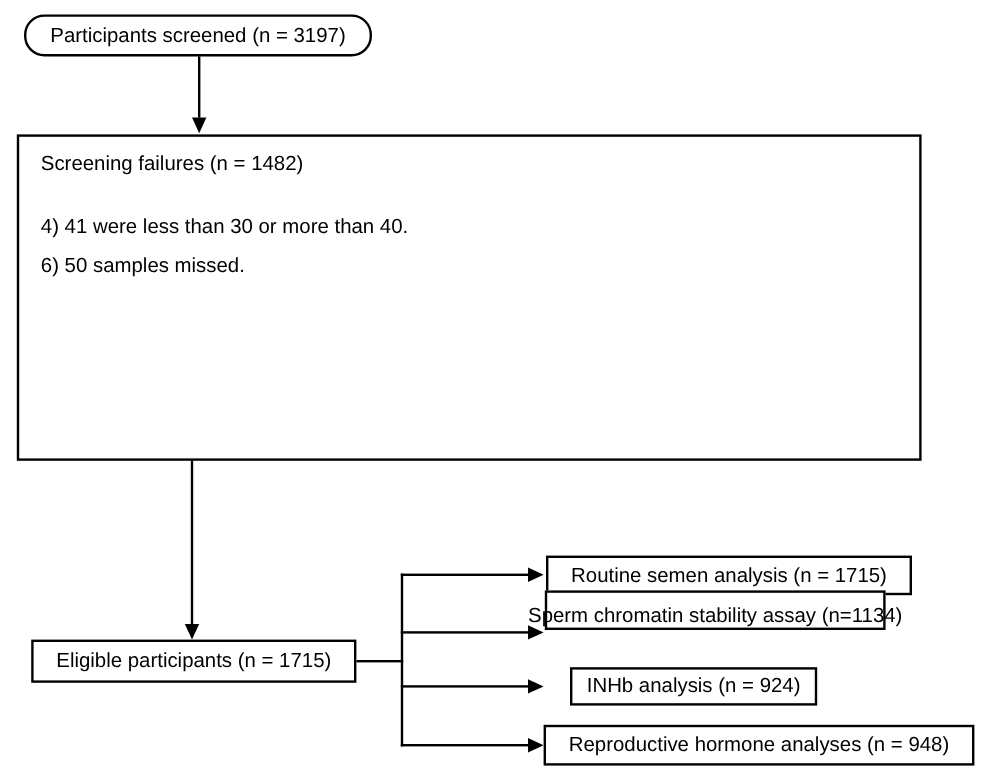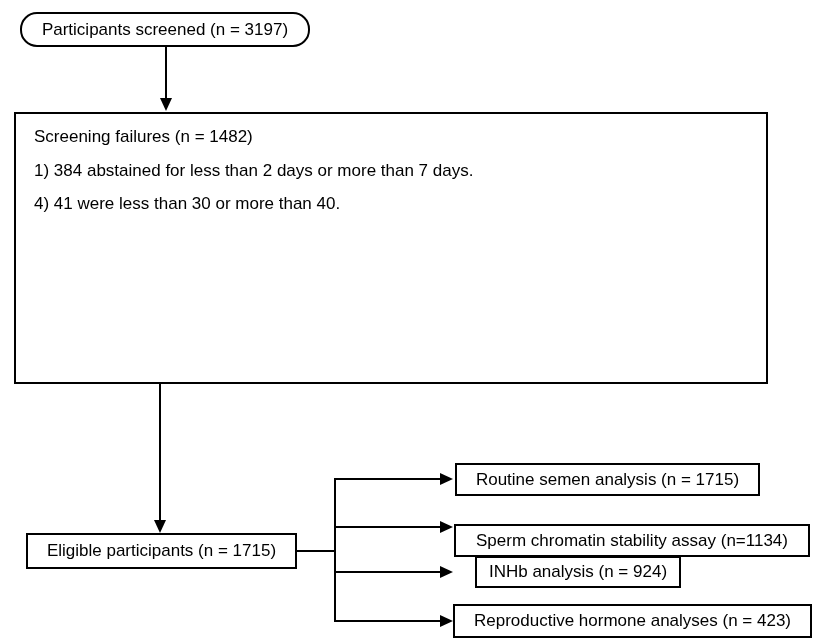--- a/index.html
+++ b/index.html
@@ -27,21 +27,21 @@
     position: absolute;
     box-sizing: border-box;
     border: 2px solid #000000;
     background: #ffffff;
     left: 14px; top: 112px;
     width: 754px; height: 272px;
     padding: 13px 18px;
     font-size: 17px;
     line-height: 20px;
   }
-  .bigbox .title { margin-bottom: 14px; }
+  .bigbox .title { margin-bottom: 32px; }
   .bigbox .item {
     margin-bottom: 13px;
     padding-left: 21px;
     text-indent: -21px;
     white-space: pre-line;
   }
   .vline, .hline { position: absolute; background: #000000; }
   .vline { width: 2px; }
   .hline { height: 2px; }
   .arrow-down {
@@ -66,22 +66,22 @@
 
   <div class="box" style="left:20px; top:12px; width:290px; height:35px;border-radius:17px;">
     <span>Participants screened (n = 3197)</span>
   </div>
 
   <div class="vline" style="left:165px; top:47px; height:51px;"></div>
   <div class="arrow-down" style="left:160px; top:98px;"></div>
 
   <div class="bigbox">
     <div class="title">Screening failures (n = 1482)</div>
-    <div class="item">1) 384 abstained for less than 2 days or more than 7 days.</div>
     <div class="item">4) 41 were less than 30 or more than 40.</div>
+    <div class="item">6) 50 samples missed.</div>
   </div>
 
   <div class="vline" style="left:159px; top:384px; height:136px;"></div>
   <div class="arrow-down" style="left:154px; top:520px;"></div>
 
   <div class="box" style="left:26px; top:533px; width:271px; height:36px;text-align:right;">
     <span>Eligible participants (n = 1715)</span>
   </div>
 
   <div class="hline" style="left:297px; top:550px; width:39px;"></div>
@@ -96,25 +96,25 @@
   <div class="hline" style="left:334px; top:571px; width:106px;"></div>
   <div class="arrow-right" style="left:440px; top:566px;"></div>
 
   <div class="hline" style="left:334px; top:620px; width:106px;"></div>
   <div class="arrow-right" style="left:440px; top:615px;"></div>
 
   <div class="box" style="left:455px; top:463px; width:305px; height:33px;">
     <span>Routine semen analysis (n = 1715)</span>
   </div>
 
-  <div class="box" style="left:454px; top:524px; width:356px; height:33px;">
+  <div class="box" style="left:454px; top:492px; width:284px; height:33px;align-items:flex-end;">
     <span>Sperm chromatin stability assay (n=1134)</span>
   </div>
 
   <div class="box" style="left:454px; top:556px; width:206px; height:32px;margin-left:21px;">
     <span>INHb analysis (n = 924)</span>
   </div>
 
   <div class="box" style="left:453px; top:604px; width:359px; height:34px;">
-    <span>Reproductive hormone analyses (n = 423)</span>
+    <span>Reproductive hormone analyses (n = 948)</span>
   </div>
 
 </div>
 
 </body></html>

